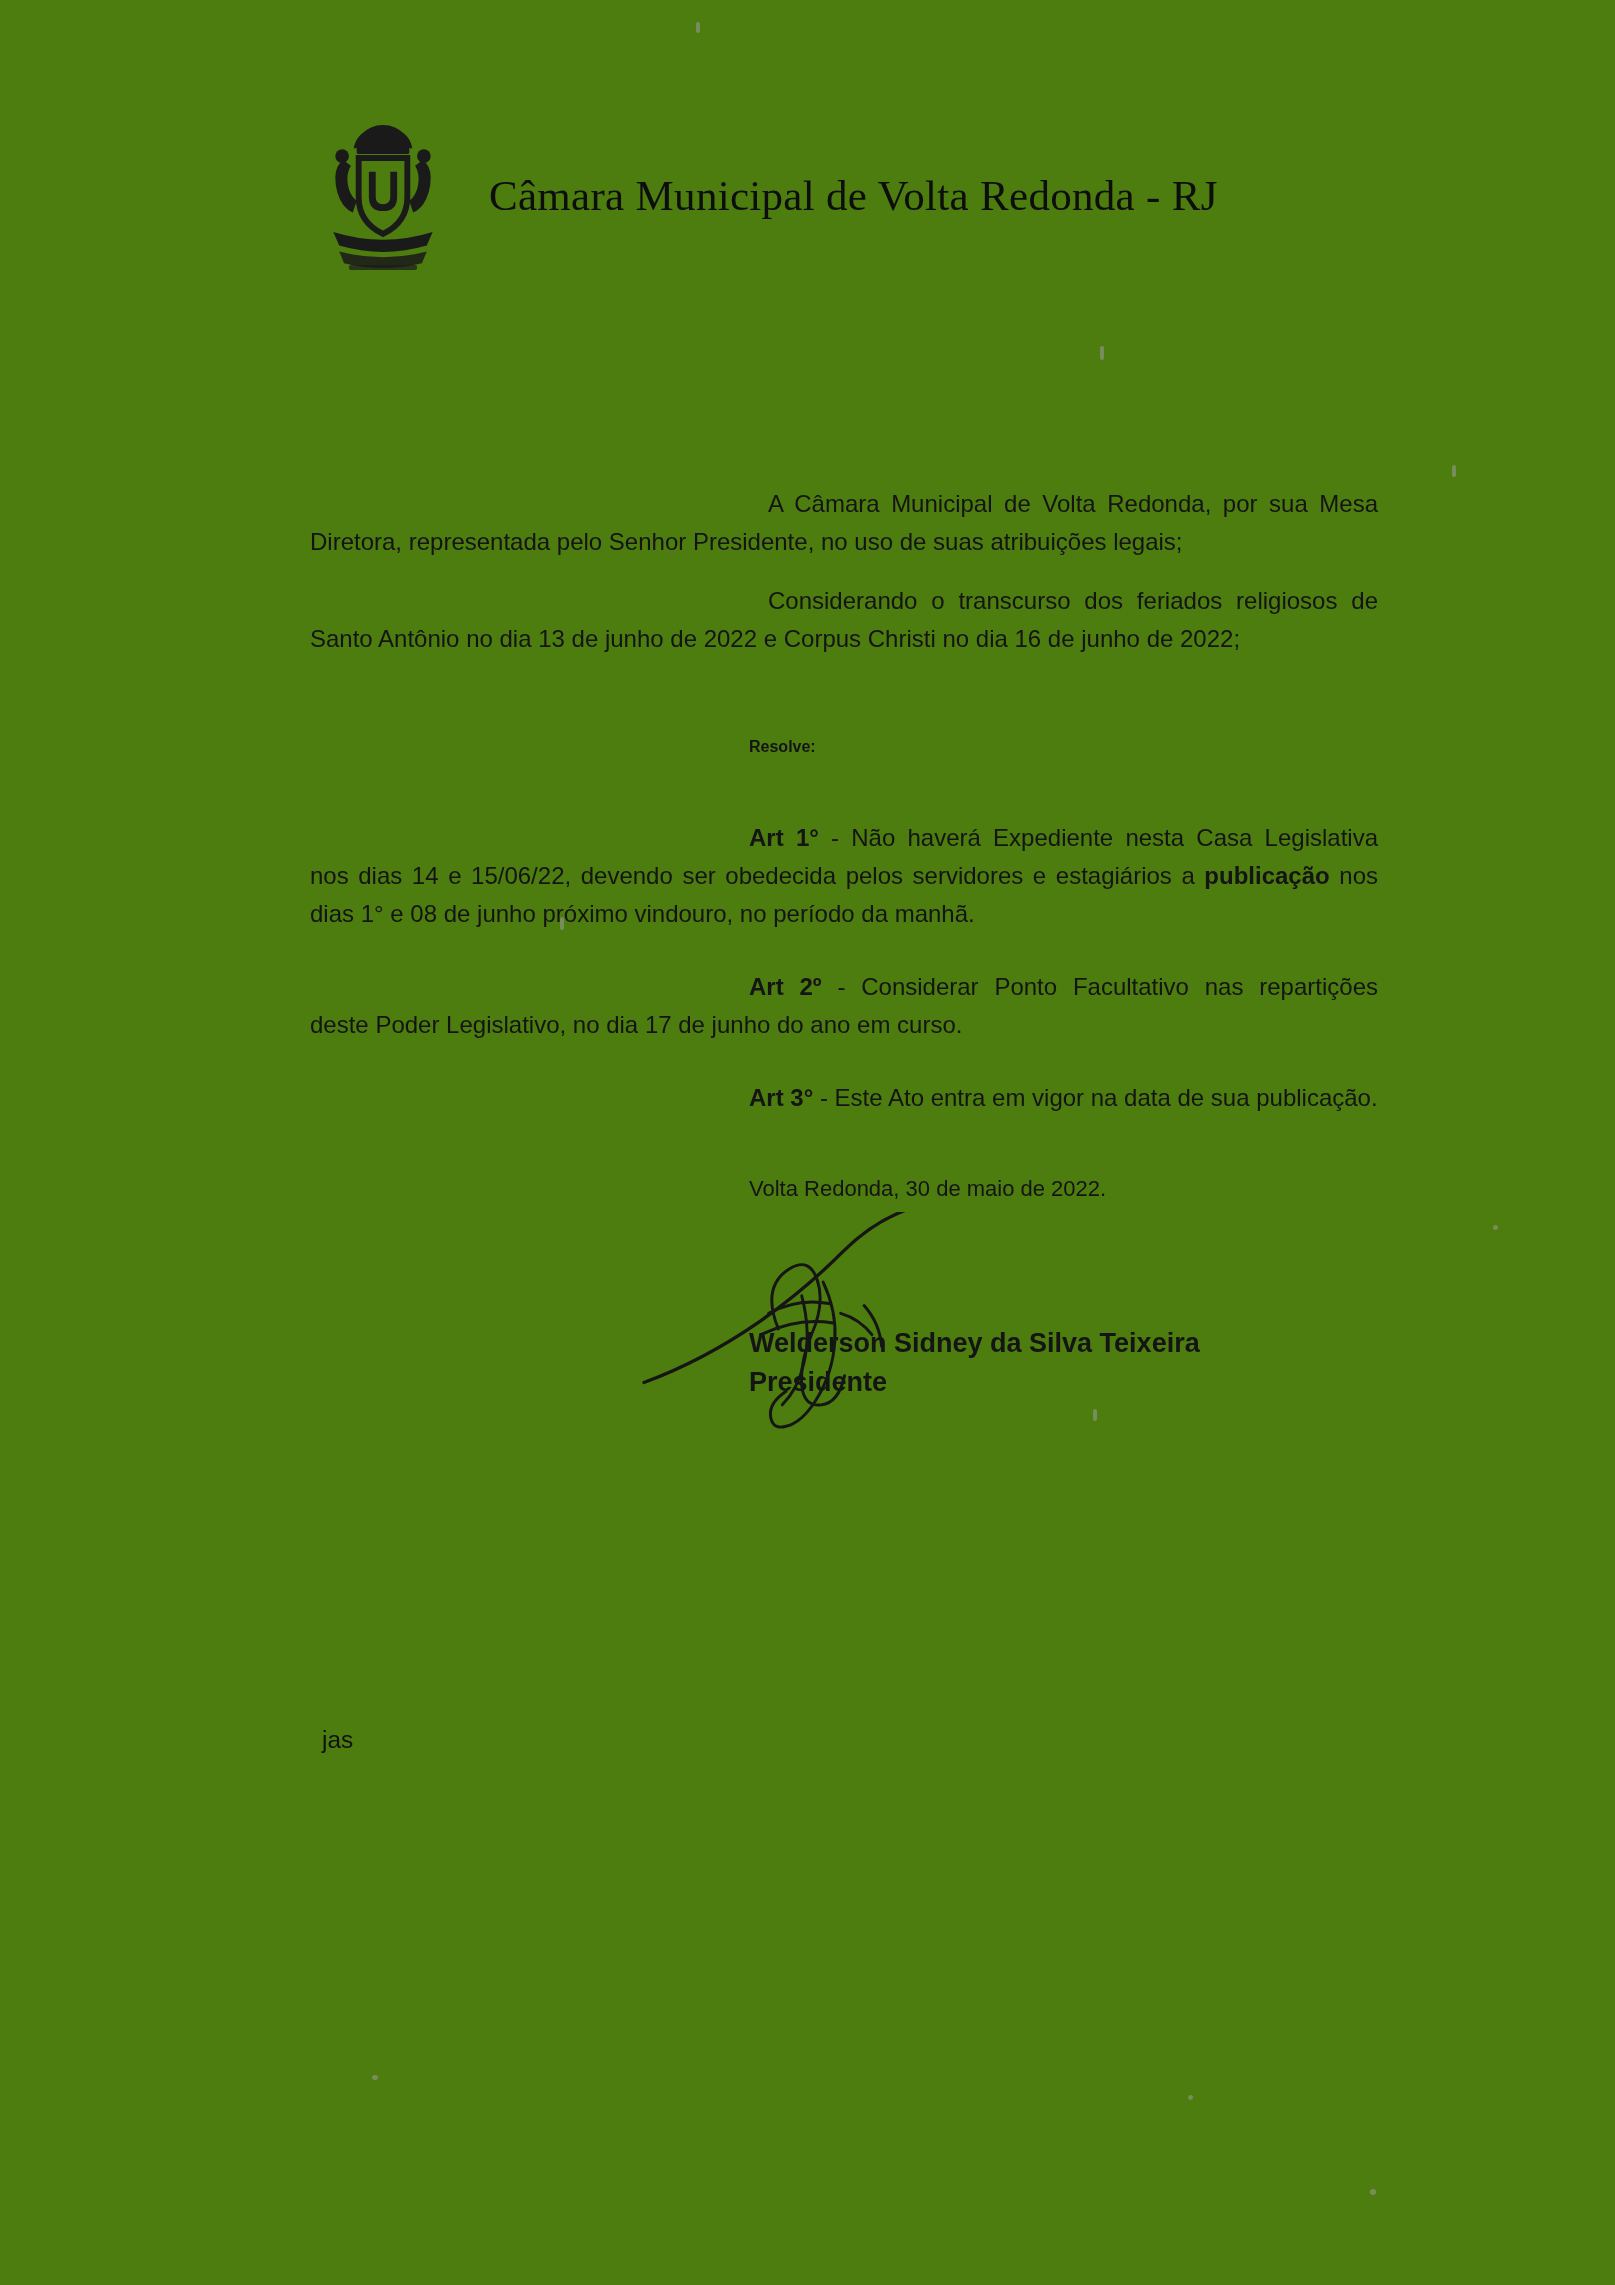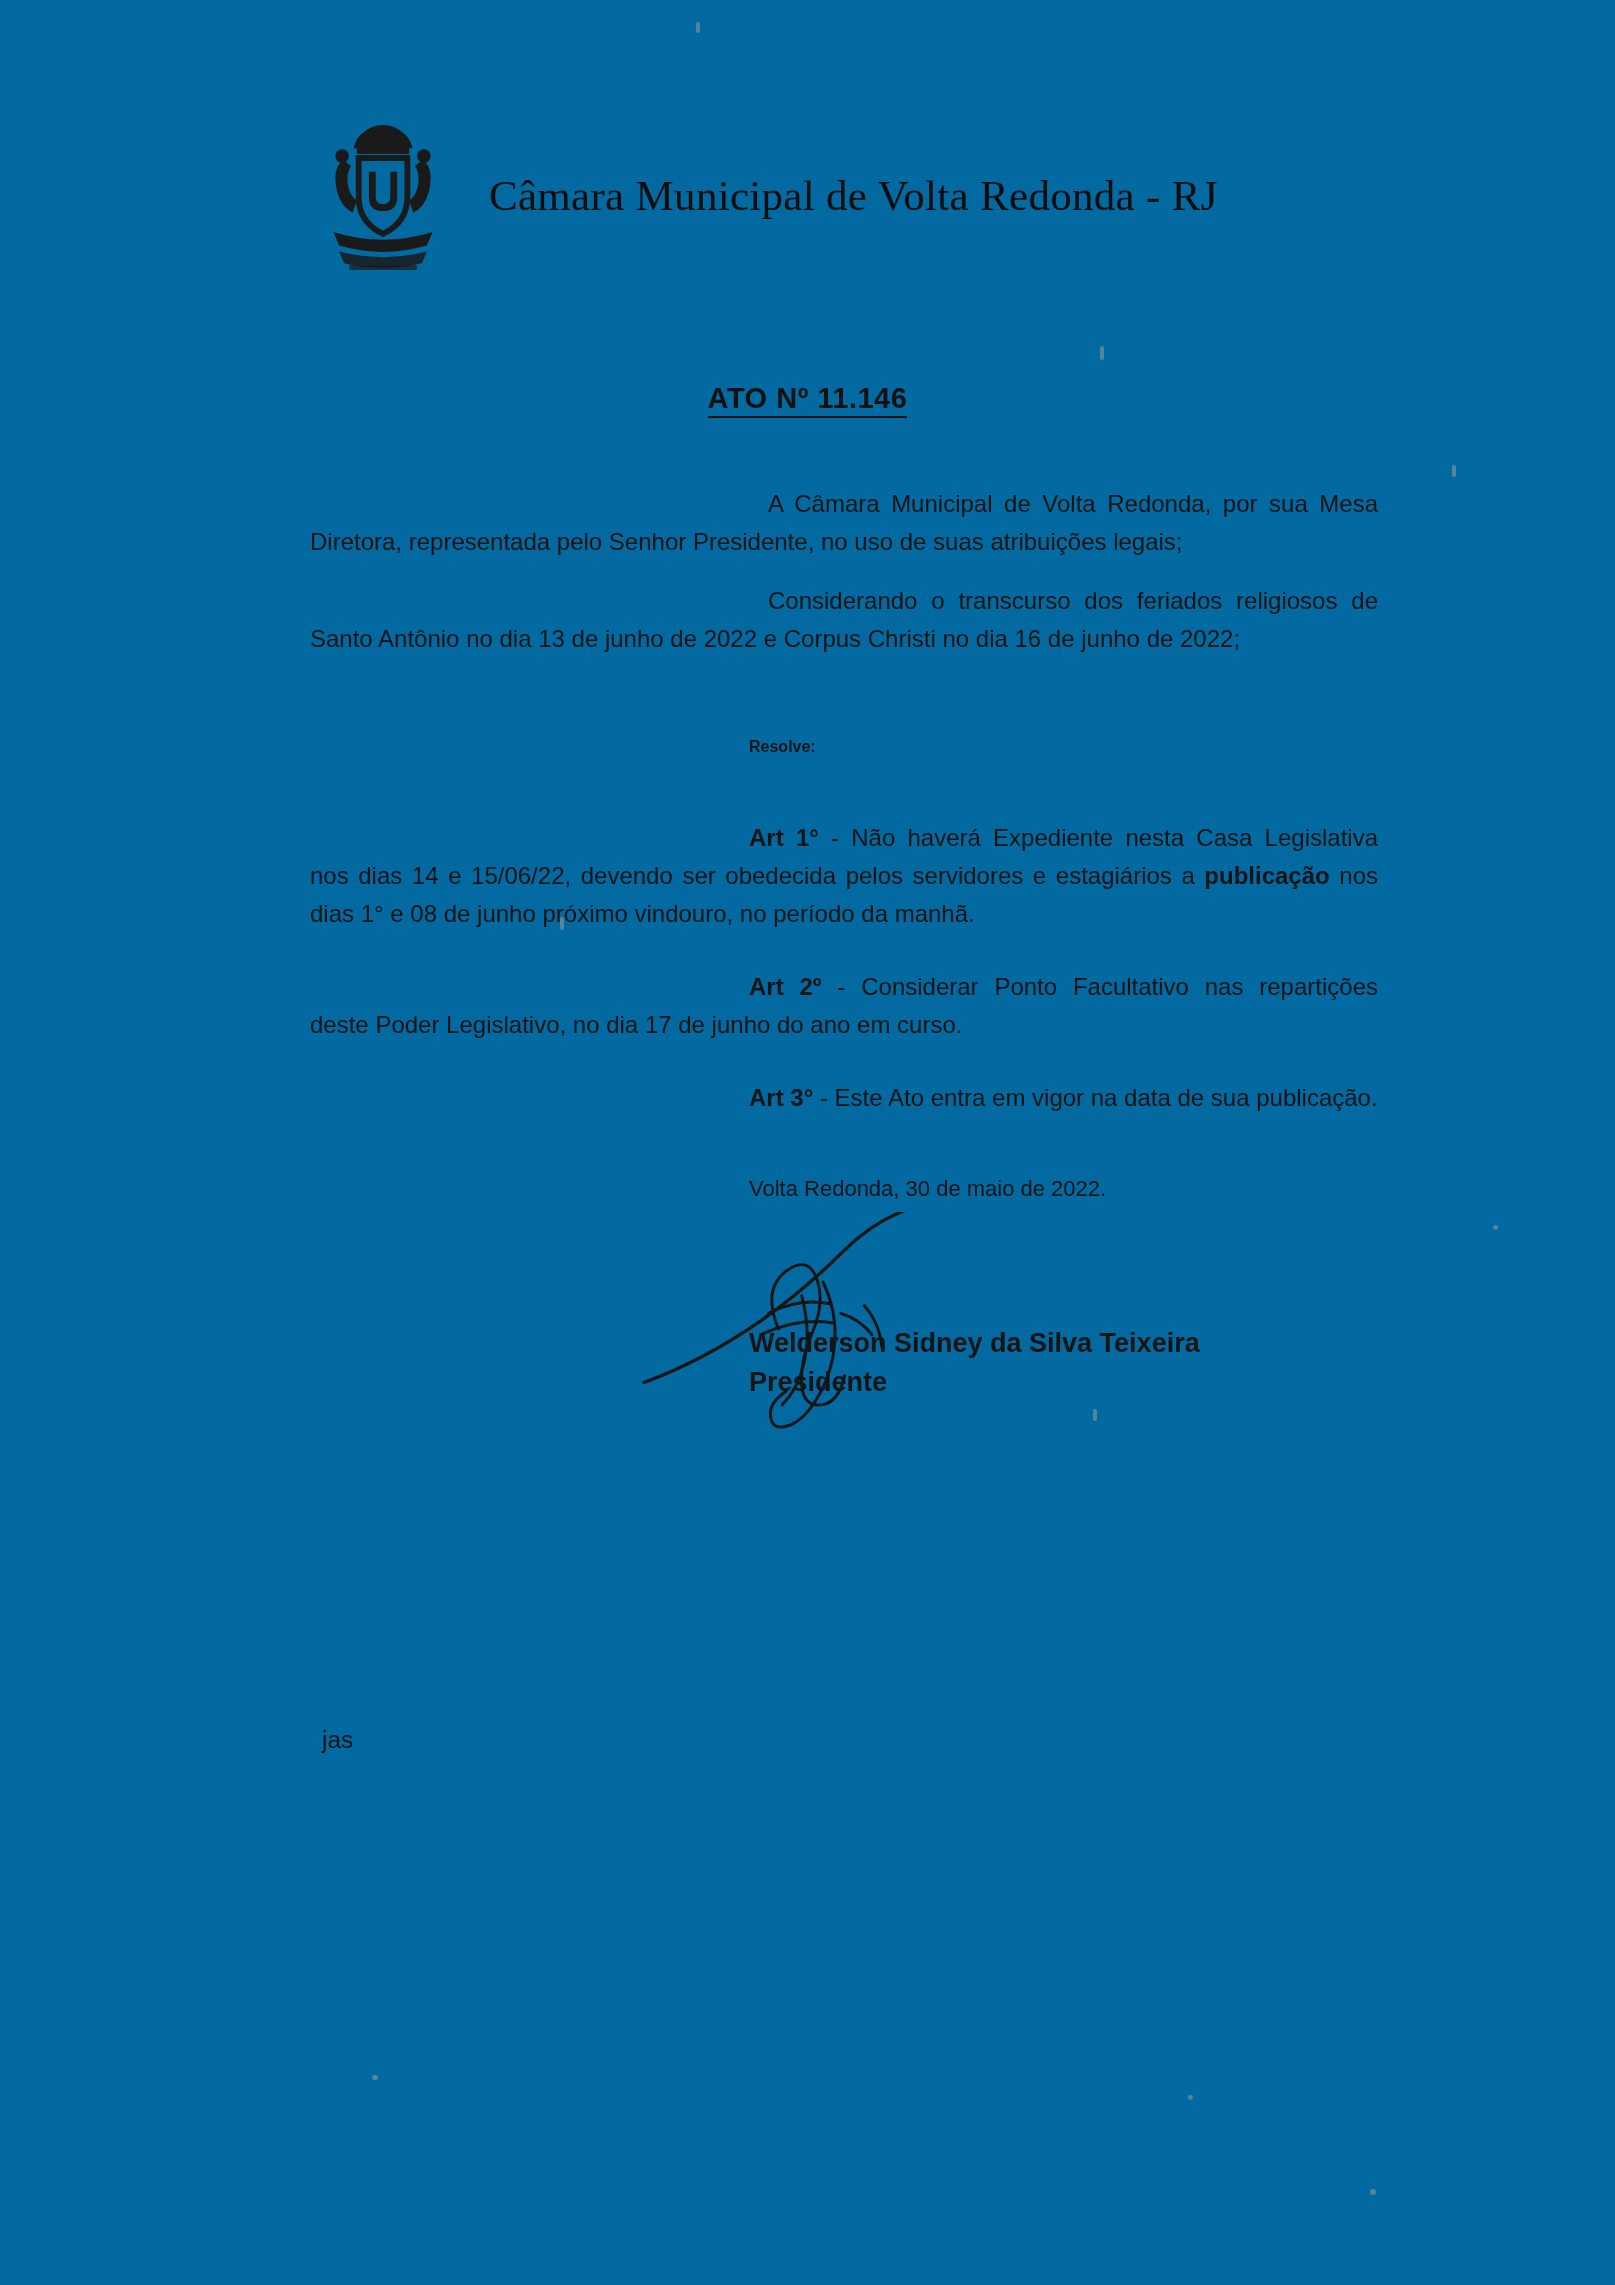--- a/index.html
+++ b/index.html
@@ -12,21 +12,21 @@
     height: 2286px;
     position: relative;
     font-family: "Liberation Sans", sans-serif;
     color: #111111;
     overflow: hidden;
   }
 
   .page {
     position: absolute;
     inset: 0;
-    background: #0369a1;
+    background: #4d7c0f;
   }
 
   
   .header {
     position: absolute;
     top: 117px;
     left: 310px;
     right: 117px;
     display: flex;
     align-items: center;
@@ -166,23 +166,20 @@
 
           <path d="M24 118 q51 16 102 0 l-6 14 q-45 13 -90 0 z"></path>
           <path d="M30 138 q45 12 90 0 l-5 12 q-40 10 -80 0 z" opacity="0.85"></path>
           <rect x="40" y="152" width="70" height="5" rx="2" opacity="0.7"></rect>
         </g>
       </svg>
     </div>
     <div class="org-title">Câmara Municipal de Volta Redonda - RJ</div>
   </div>
 
-  <div class="doc-title">
-    <span>ATO Nº 11.146</span>
-  </div>
 
   <div class="content">
 
     <p class="para">A Câmara Municipal de Volta Redonda, por sua Mesa Diretora, representada pelo Senhor Presidente, no uso de suas atribuições legais;</p>
     <p class="para">Considerando o transcurso dos feriados religiosos de Santo Antônio no dia 13 de junho de 2022 e Corpus Christi no dia 16 de junho de 2022;</p>
 
     <p class="resolve">Resolve:</p>
 
     <p class="art">
       <b>Art 1°</b><span> - Não haverá Expediente nesta Casa Legislativa nos dias 14 e 15/06/22, devendo ser obedecida pelos servidores e estagiários a </span><b>publicação</b><span> nos dias 1° e 08 de junho próximo vindouro, no período da manhã.</span>

